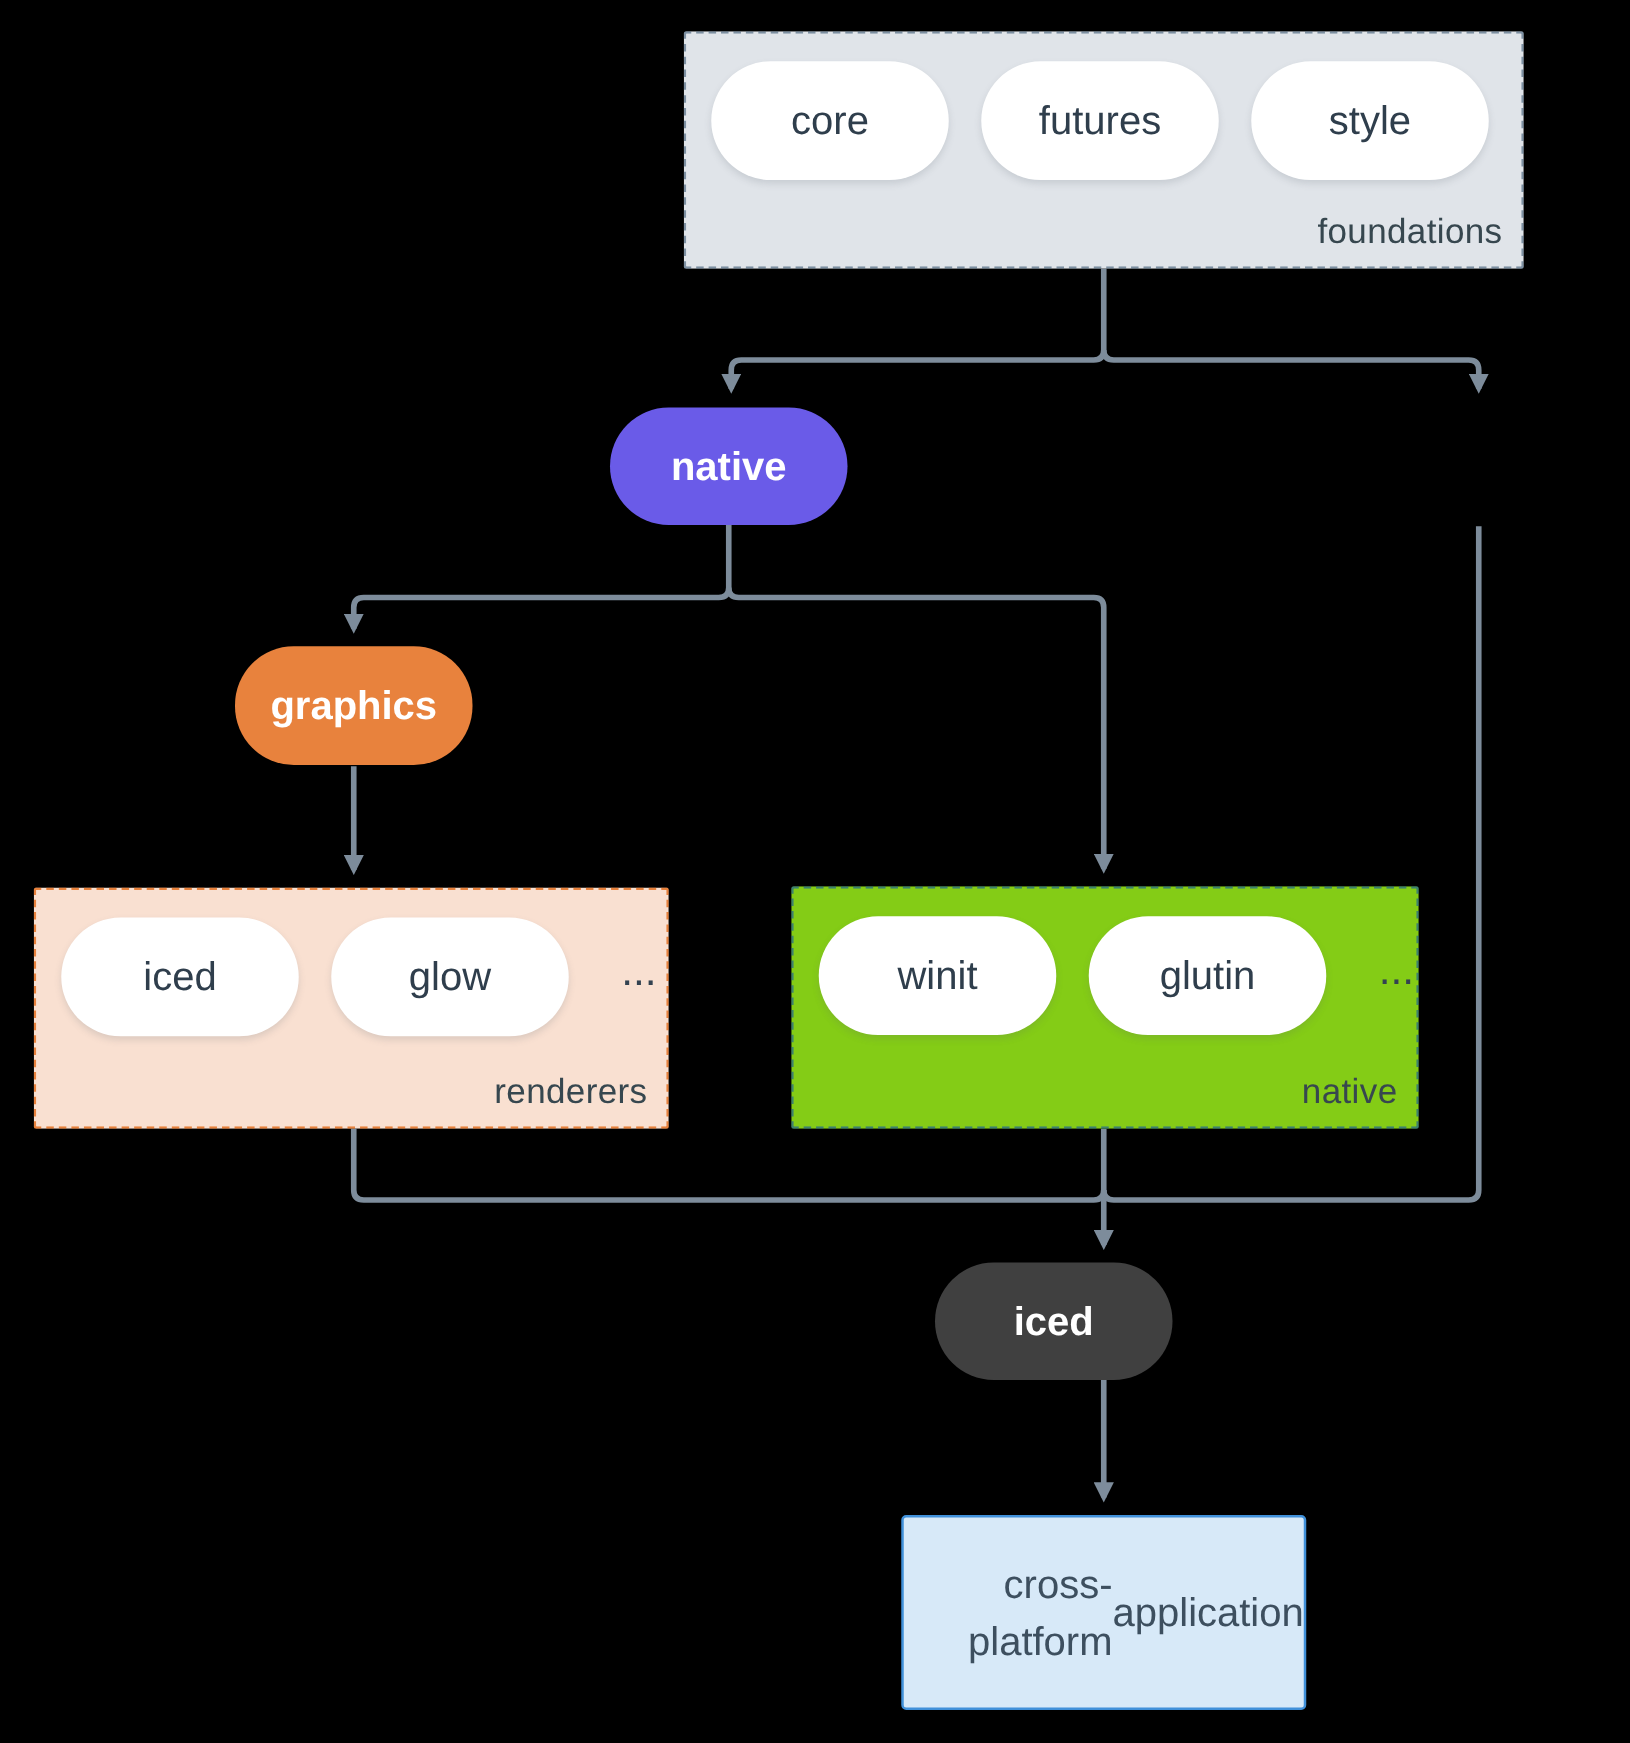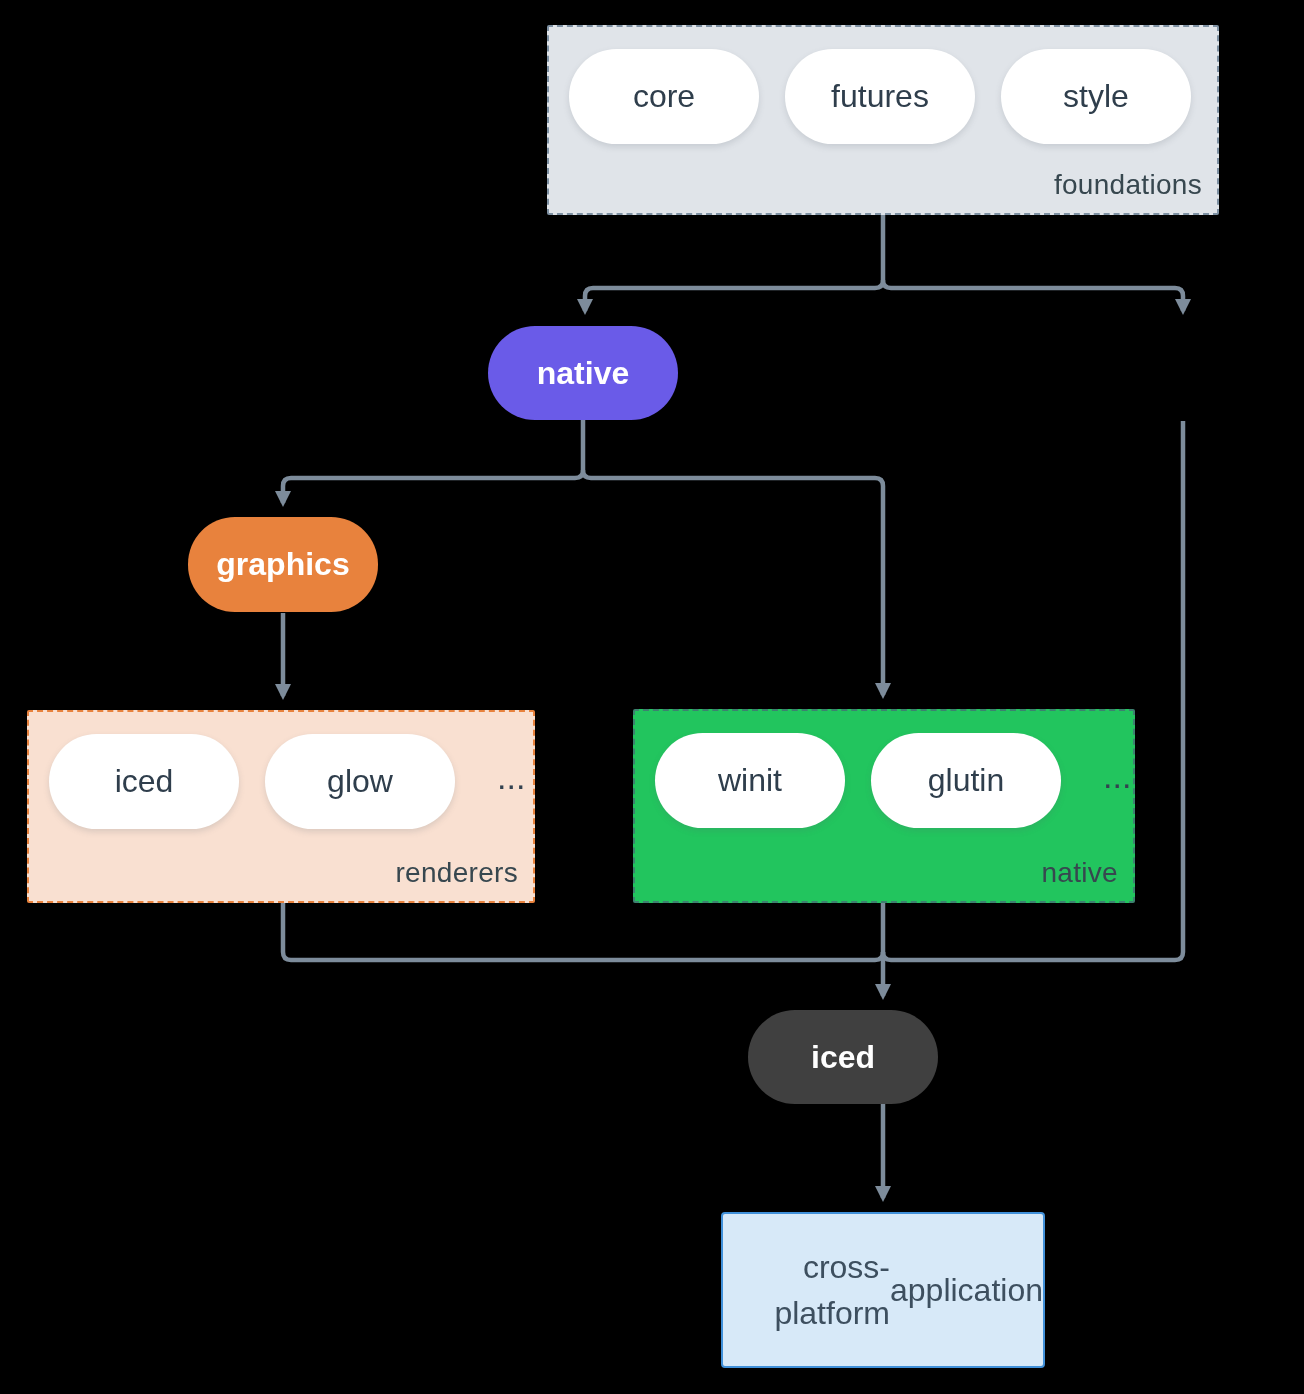--- a/index.html
+++ b/index.html
@@ -24,21 +24,21 @@
   #group-foundations{
     left:547px;top:25px;width:672px;height:190px;
     background:#e0e4e9;border:2.5px dashed #7e91a3;
   }
   #group-renderers{
     left:27px;top:710px;width:508px;height:193px;
     background:#f9e0d1;border:2.5px dashed #e8823d;
   }
   #group-shells{
     left:633px;top:709px;width:502px;height:194px;
-    background:#22c55e;border:2.5px dashed #3d8170;
+    background:#84cc16;border:2.5px dashed #3d8170;
   }
   .group .pills{padding:22px 0 0 20px;gap:26px;}
 
   
   .pill{
     width:190px;height:95px;border-radius:48px;
     display:flex;align-items:center;justify-content:center;
     font-size:32px;flex:0 0 auto;
   }
   .pill.white{

